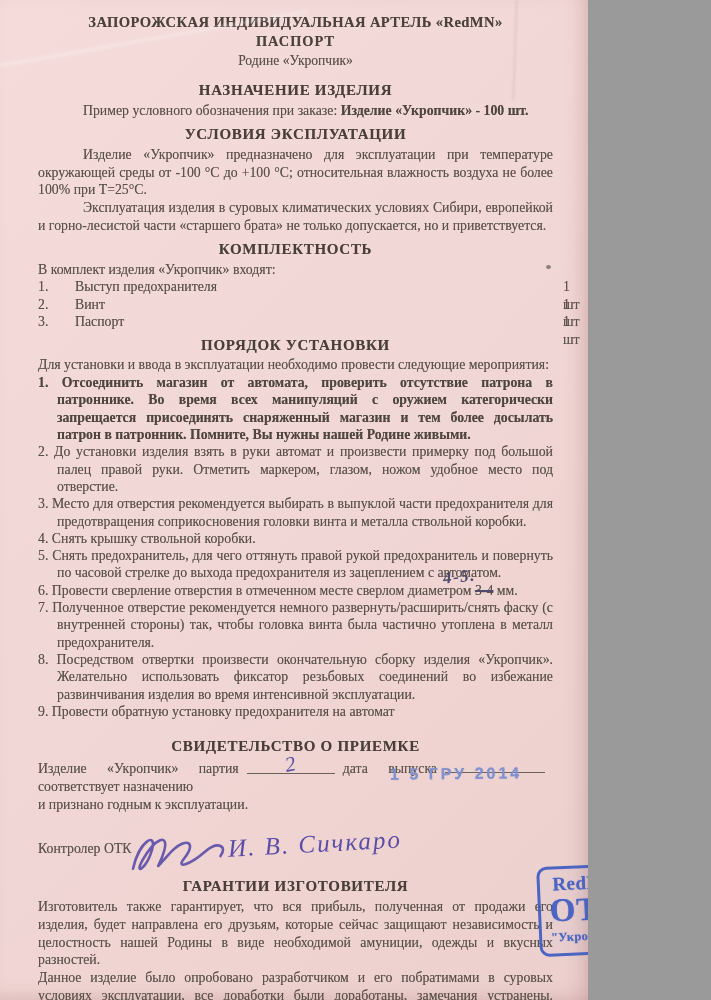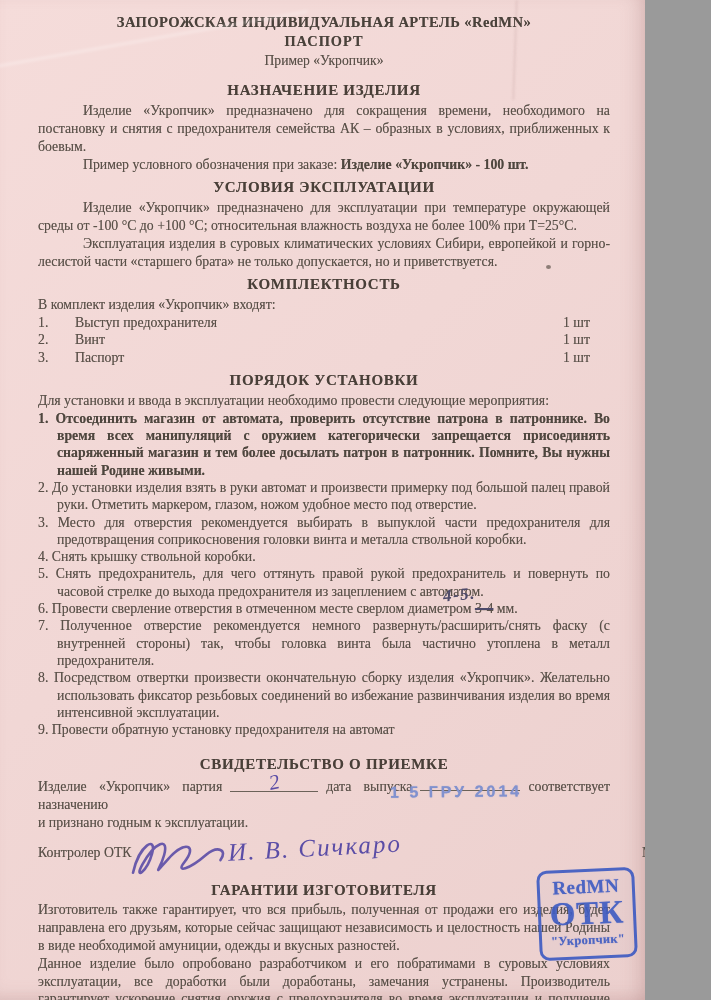--- a/index.html
+++ b/index.html
@@ -1,19 +1,19 @@
 <!DOCTYPE html>
 <html><head>
 <meta charset="utf-8">
 <style>
   html,body{margin:0;padding:0;}
   body{background:#9a9a9a;}
   .page{
     position:relative;
-    width:645px;height:1000px;
+    width:588px;height:1000px;
     box-sizing:border-box;
     padding:14px 35px 0 38px;
     background:linear-gradient(135deg,#f5dcda 0%,#f1d7d5 45%,#ecd0ce 100%);
     box-shadow:inset -16px 0 20px -12px rgba(150,100,100,.30), inset 0 -14px 18px -12px rgba(150,100,100,.22);
     overflow:hidden;
     font-family:"Liberation Serif","DejaVu Serif",serif;
     font-size:13.8px;line-height:17.8px;
     color:#5a5149;
     text-shadow:0 0 .6px rgba(90,81,73,.55);
   }
@@ -35,21 +35,21 @@
   ol.steps{margin:0;padding:0;list-style:none;line-height:17.3px;}
   ol.steps li{padding-left:19px;text-indent:-19px;text-align:justify;position:relative;}
   .struck{text-decoration:line-through;text-decoration-thickness:2px;text-decoration-color:#4e4a6b;}
   .correction{position:absolute;left:405px;top:-14px;text-indent:0;font-style:italic;font-weight:bold;font-size:17px;letter-spacing:1.5px;color:#4e4a6b;transform:rotate(-5deg);text-shadow:none;}
   .accept{position:relative;}
   .blank{display:inline-block;border-bottom:1.2px solid #6b6259;height:14px;vertical-align:baseline;}
   .blank1{width:88px;margin:0 8px;text-align:center;}
   .blank2{width:100px;margin:0 8px;}
   .hw2{display:inline-block;font-style:italic;font-size:21px;line-height:14px;color:#5b4da6;transform:translateY(-2px) rotate(-12deg);text-shadow:none;}
   .date-stamp{position:absolute;left:352px;top:27px;font-family:"Liberation Sans","DejaVu Sans",sans-serif;font-weight:bold;font-size:16px;letter-spacing:3px;color:#8191ce;transform:rotate(-.6deg);text-shadow:0 0 1px rgba(129,145,206,.8);}
-  .controller-row{margin-bottom:14px;position:relative;height:36px;}
+  .controller-row{margin-top:15px;margin-bottom:14px;position:relative;height:36px;}
   .controller-label{position:absolute;left:0;top:12px;}
   .sig{position:absolute;left:80px;top:-8px;width:360px;transform:rotate(-3deg);color:#5b4da6;text-shadow:none;}
   .sig svg{vertical-align:middle;}
   .sig-name{font-style:italic;font-size:25px;letter-spacing:2px;vertical-align:middle;margin-left:-8px;}
   .mp{position:absolute;left:604px;top:12px;text-align:center;}
   .stamp{
     position:absolute;left:500px;top:37px;width:92px;height:84px;
     border:3.5px solid #3f5cc2;border-radius:10px;
     transform:rotate(-2.5deg);
     color:#3f5cc2;text-align:center;
@@ -66,24 +66,23 @@
 <body>
 
 <div class="page">
   <div class="crease-v"></div>
   <div class="crease-d"></div>
   <div class="speck1"></div>
   <div class="speck2"></div>
 
   <div class="center org">ЗАПОРОЖСКАЯ ИНДИВИДУАЛЬНАЯ АРТЕЛЬ «RedMN»</div>
   <div class="center doc-title">ПАСПОРТ</div>
-  <div class="center doc-subtitle">Пример «Укропчик»</div>
+  <div class="center doc-subtitle">Родине «Укропчик»</div>
 
   <div class="h" style="margin-top:13px;">НАЗНАЧЕНИЕ ИЗДЕЛИЯ</div>
-  <p class="ind">Изделие «Укропчик» предназначено для сокращения времени, необходимого на постановку и снятия с предохранителя семейства АК – образных в условиях, приближенных к боевым.</p>
   <p class="ind"><span>Пример условного обозначения при заказе: </span><span class="b">Изделие «Укропчик» - 100 шт.</span></p>
 
   <div class="h">УСЛОВИЯ ЭКСПЛУАТАЦИИ</div>
   <p class="ind">Изделие «Укропчик» предназначено для эксплуатации при температуре окружающей среды от -100 °С до +100 °С; относительная влажность воздуха не более 100% при Т=25°С.</p>
   <p class="ind">Эксплуатация изделия в суровых климатических условиях Сибири, европейкой и горно-лесистой части «старшего брата» не только допускается, но и приветствуется.</p>
 
   <div class="h">КОМПЛЕКТНОСТЬ</div>
   <p>В комплект изделия «Укропчик» входят:</p>
   <div class="kit-row">
     <span class="kit-num">1.</span>

